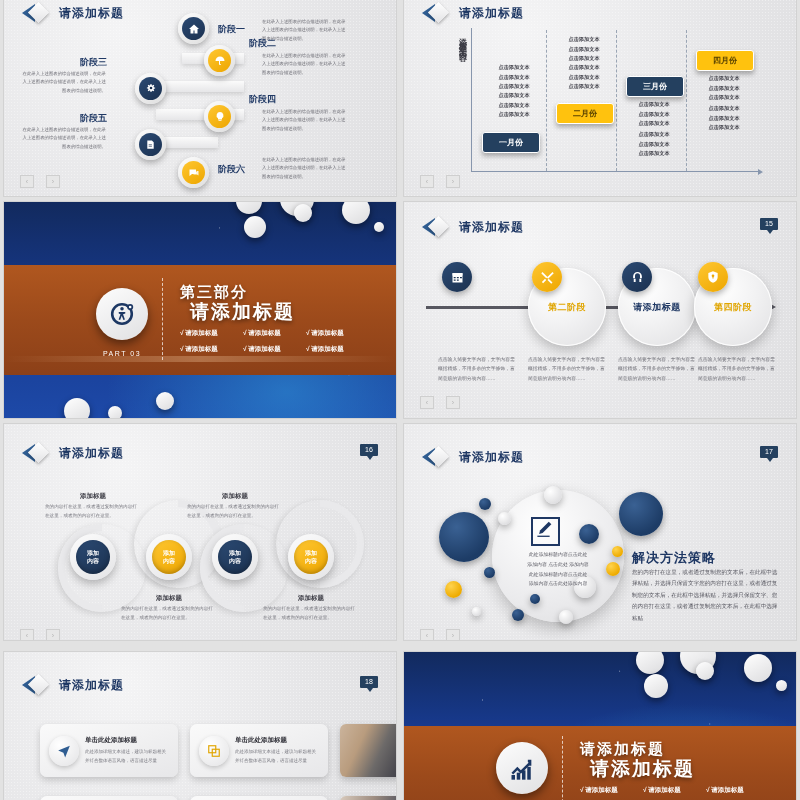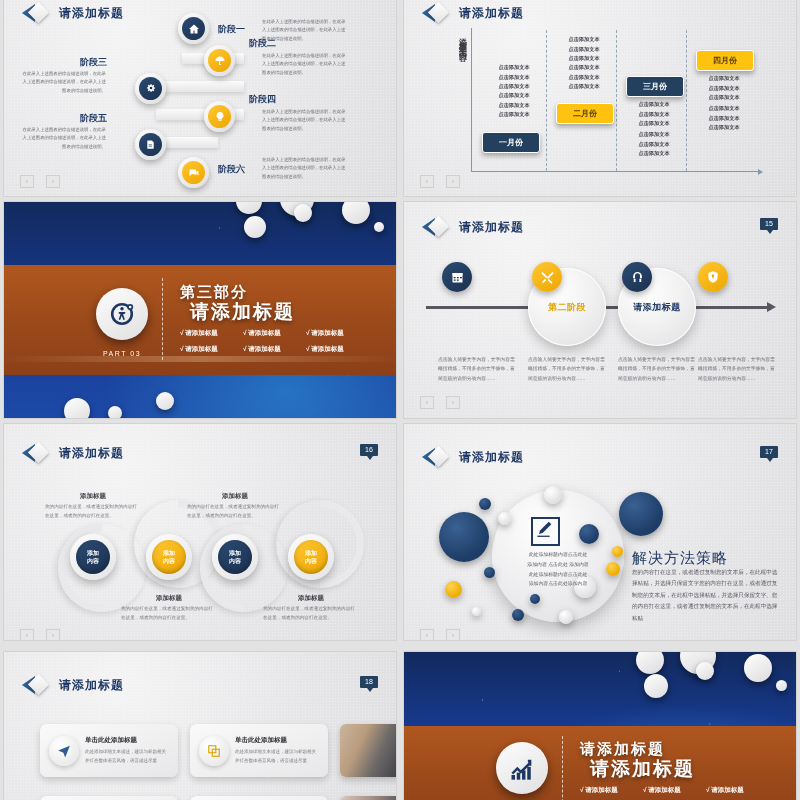--- a/index.html
+++ b/index.html
@@ -154,21 +154,21 @@
   .s17 .dot{position:absolute;border-radius:50%;}
   .d-navy{background:radial-gradient(circle at 35% 30%,#3a6193,#1d3c66 70%);
      box-shadow:0 3px 7px rgba(0,0,0,.35);}
   .d-gold{background:radial-gradient(circle at 35% 30%,#ffd34d,#eeab00 70%);
      box-shadow:0 3px 7px rgba(0,0,0,.3);}
   .d-white{background:radial-gradient(circle at 35% 30%,#ffffff,#dedee0 75%);
      box-shadow:0 3px 7px rgba(0,0,0,.3);}
   .s17 .pencil{position:absolute;width:25px;height:25px;border:2px solid #1f3864;}
   .s17 .ptext{position:absolute;width:110px;text-align:center;font-size:4.9px;
      line-height:2;color:#5a5a63;}
-  .s17 .rt{position:absolute;font-size:15px;font-weight:normal;color:#1f3864;
+  .s17 .rt{position:absolute;font-size:13px;font-weight:bold;color:#1f3864;
      letter-spacing:1px;}
   .s17 .rb{position:absolute;width:150px;font-size:5.6px;line-height:2.05;
      color:#55555e;}
 
   
   .s18 .card{position:absolute;height:53px;border-radius:7px;
      background:linear-gradient(160deg,#fafafa,#e7e7e9);
      box-shadow:0 3px 7px rgba(0,0,0,.18);display:flex;align-items:center;}
   .s18 .cicon{width:30px;height:30px;border-radius:50%;margin:0 6px 0 9px;
      flex:0 0 auto;background:radial-gradient(circle at 35% 30%,#fff,#e3e3e5);
@@ -415,20 +415,23 @@
     <b style="color:#1f3864;">请添加标题</b>
   </div>
   <div class="badge nv-blue" style="left:218px;top:60px;">
     <svg width="15" height="15" viewBox="0 0 24 24" fill="#fff">
           <path d="M12 3a7 7 0 0 0-7 7v3h3v-4a4 4 0 1 1 8 0v4h3v-3a7 7 0 0 0-7-7z"></path>
           <path d="M6 14h3v5H6zm9 0h3v5h-3z"></path>
         </svg>
   </div>
   <div class="cap" style="left:214px;top:153px;">点击输入简要文字内容，文字内容需概括精炼，不用多余的文字修饰，言简意赅的说明分项内容……</div>
 
+  <div class="bigc" style="left:290px;top:66px;">
+    <b style="color:#e0a500;">第四阶段</b>
+  </div>
   <div class="badge nv-gold" style="left:294px;top:60px;">
     <svg width="14" height="14" viewBox="0 0 24 24" fill="#fff">
           <path d="M12 2l8 3v7c0 5-3.5 8.5-8 10-4.5-1.5-8-5-8-10V5z"></path>
           <path d="M12 7.5a2.3 2.3 0 0 0-2.3 2.3c0 1 .6 1.8 1.4 2.1v2.6h1.8v-2.6c.8-.3 1.4-1.1 1.4-2.1A2.3 2.3 0 0 0 12 7.5z" fill="#eda600"></path>
         </svg>
   </div>
   <div class="cap" style="left:294px;top:153px;">点击输入简要文字内容，文字内容需概括精炼，不用多余的文字修饰，言简意赅的说明分项内容……</div>
 
   <div class="navs" style="left:16px;top:194px;">
     <div class="nav">‹</div>

